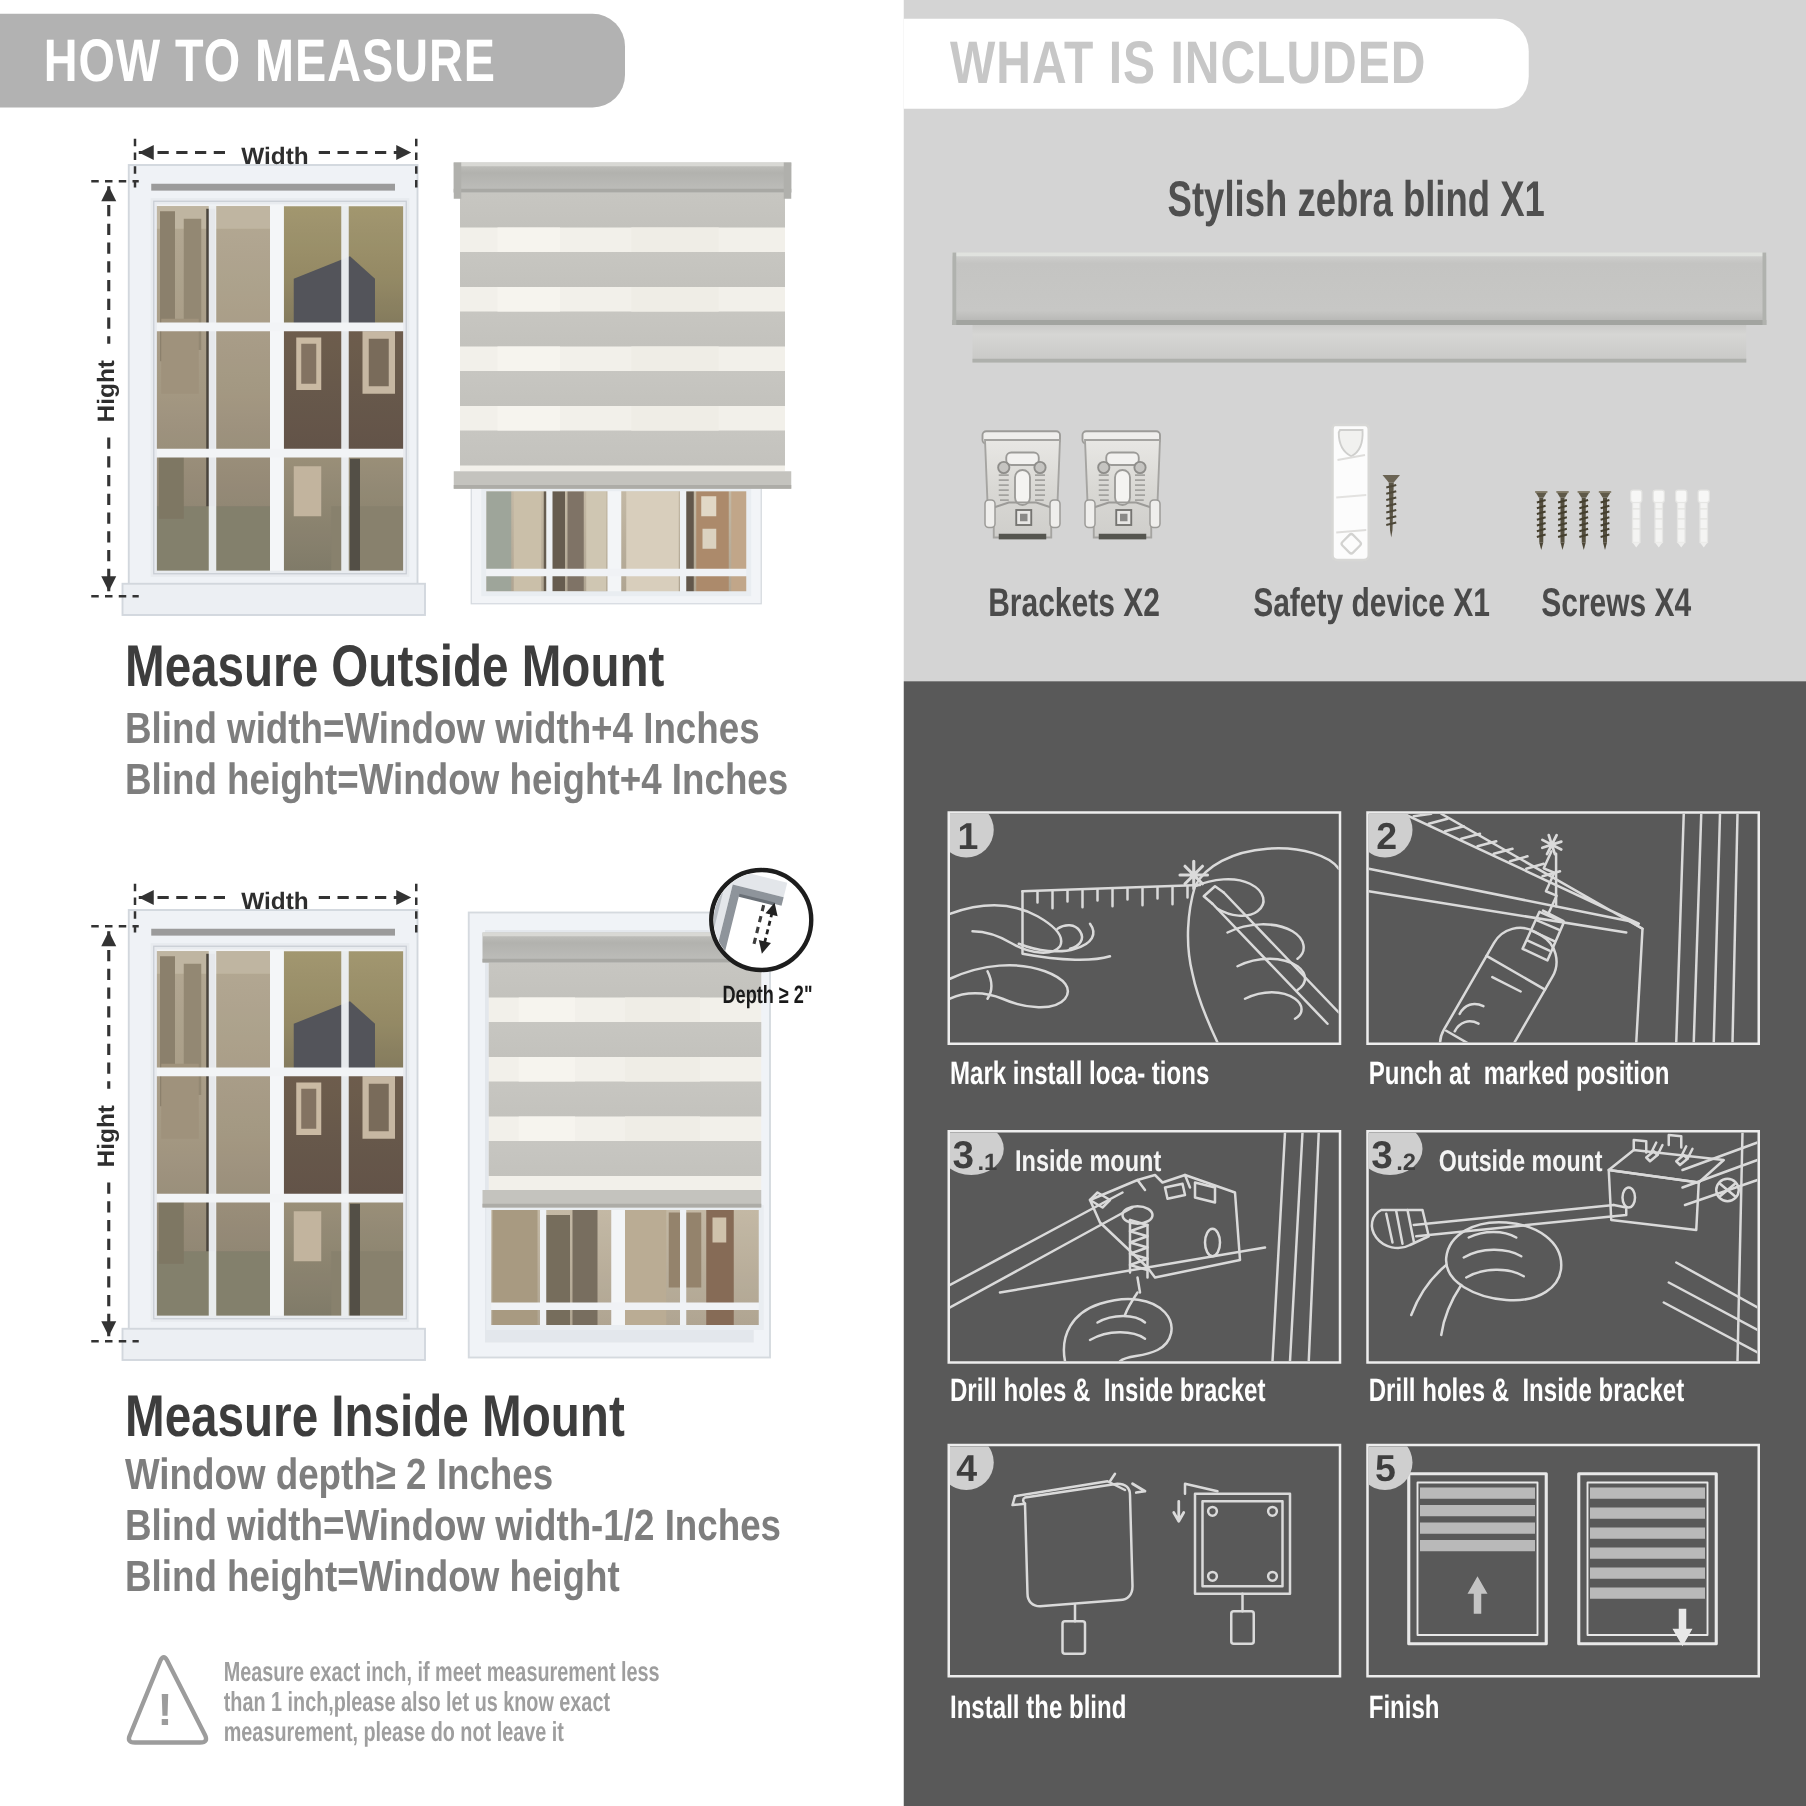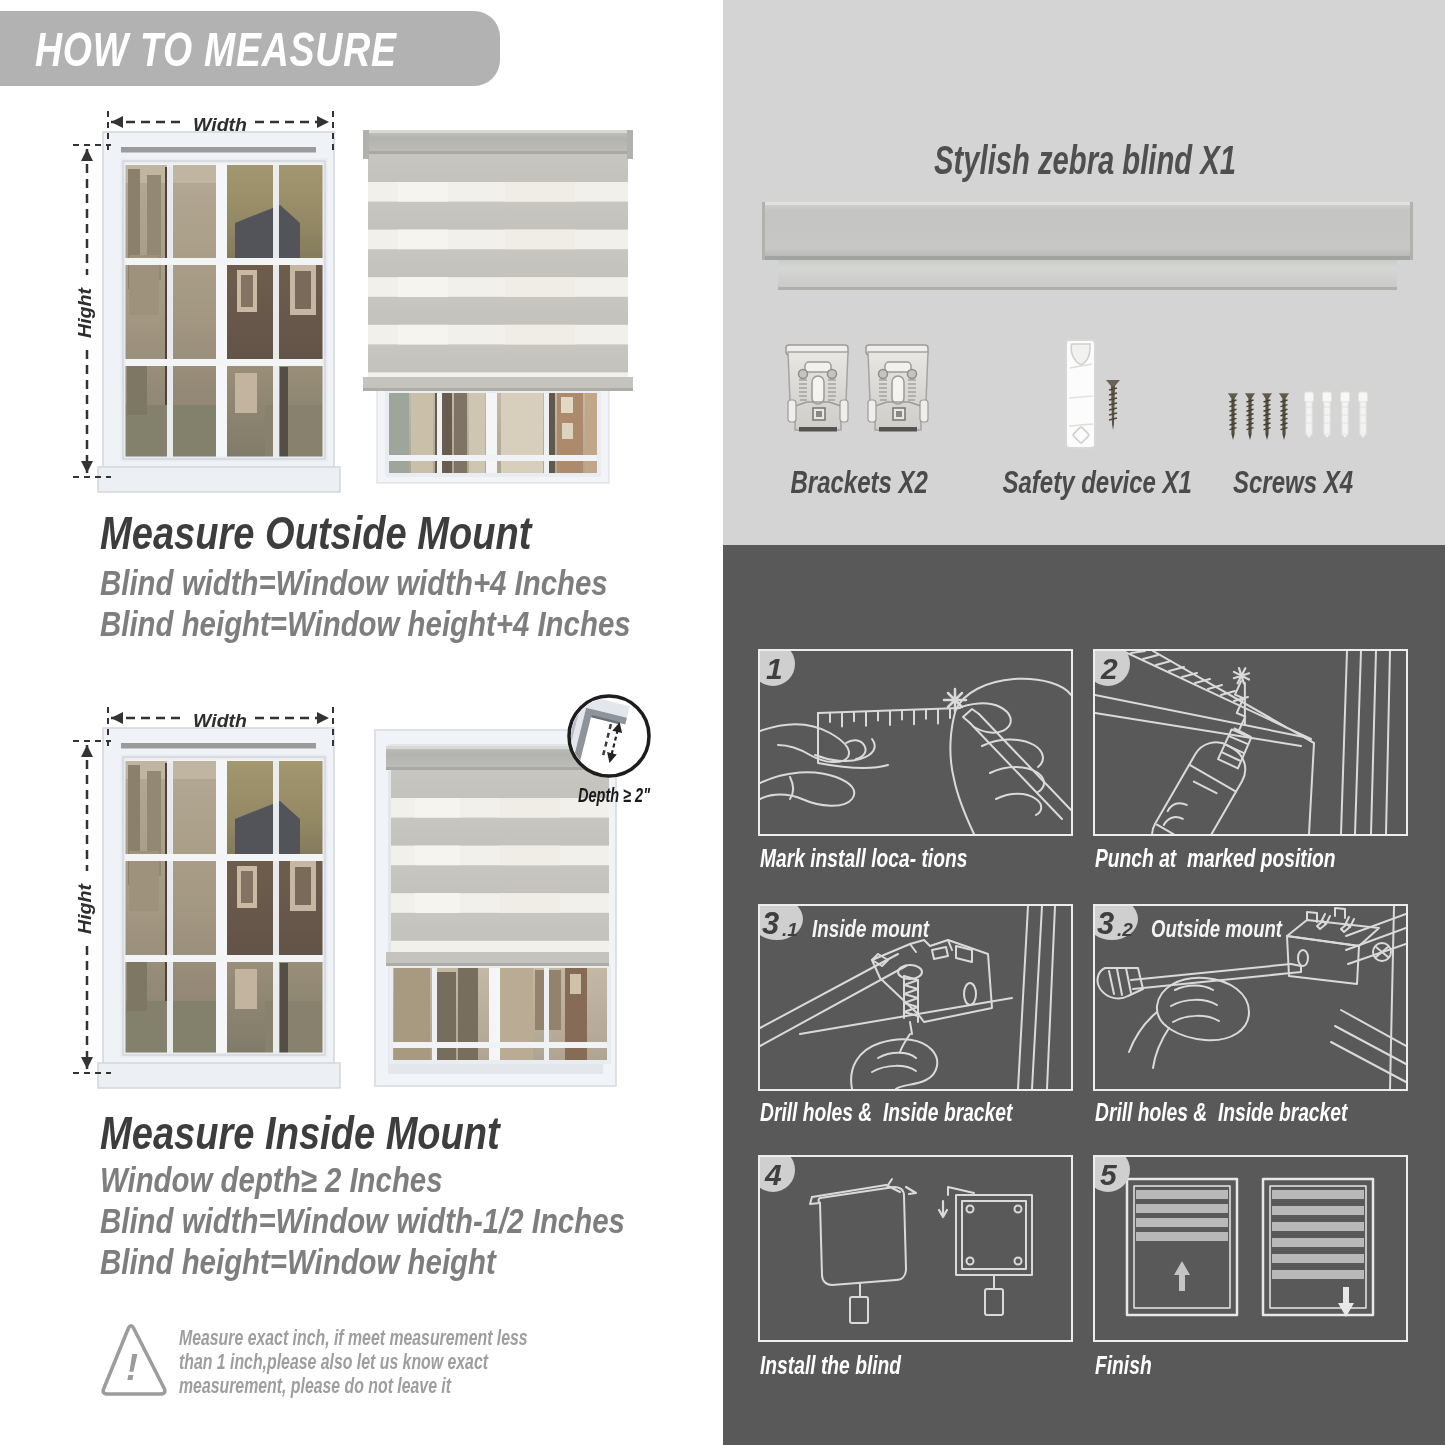--- a/index.html
+++ b/index.html
@@ -1,17 +1,17 @@
 <!DOCTYPE html>
 <html><head>
 <meta charset="utf-8">
 <style>
 html,body{margin:0;padding:0;}
 body{width:1445px;height:1445px;background:#ffffff;font-family:"Liberation Sans",sans-serif;overflow:hidden;}
-#page{position:relative;width:1445px;height:1445px;overflow:hidden;font-style:italic;}
+#page{position:relative;width:1445px;height:1445px;overflow:hidden;}
 .abs{position:absolute;}
 .hdr-left{left:0;top:11px;width:500px;height:75px;background:#b2b2b2;border-radius:0 26px 26px 0;}
 .hdr-left span{position:absolute;left:35px;top:11px;font-size:48px;font-weight:bold;color:#ffffff;letter-spacing:1px;transform:scaleX(0.78);transform-origin:0 0;white-space:nowrap;}
 .graytop{left:723px;top:0;width:722px;height:545px;background:#d4d4d4;}
 .hdr-right{left:723px;top:15px;width:500px;height:72px;background:#ffffff;border-radius:0 26px 26px 0;}
 .hdr-right span{position:absolute;left:37px;top:8px;font-size:48px;font-weight:bold;color:#c7c7c7;letter-spacing:1px;transform:scaleX(0.80);transform-origin:0 0;white-space:nowrap;}
 .darkbot{left:723px;top:545px;width:722px;height:900px;background:#595959;}
 .hdr-dark{left:723px;top:556px;width:590px;height:74px;background:#ffffff;border-radius:0 26px 26px 0;}
 .hdr-dark span{position:absolute;left:34px;top:14px;font-size:42px;font-weight:bold;color:#454545;transform:scaleX(0.91);transform-origin:0 0;white-space:nowrap;}
 .t-title{font-size:47px;font-weight:bold;color:#3d3d3d;white-space:nowrap;transform:scaleX(0.81);transform-origin:0 0;}
@@ -307,20 +307,23 @@
   <div class="abs t-body" style="left:100px;top:1242px;">Blind height=Window height</div>
 
   <div class="abs" id="warntri" style="left:95px;top:1320px;">
   <svg width="80" height="82" viewBox="0 0 80 82">
     <path d="M35.5,8 L66,68 Q69,74 62,74 L10,74 Q3,74 6,68 L30.5,8 Q33,3.5 35.5,8 Z" fill="none" stroke="#9c9c9c" stroke-width="3.5" stroke-linejoin="round" transform="translate(3,0)"></path>
     <text x="37" y="60" font-size="36" font-weight="bold" fill="#9c9c9c" text-anchor="middle" font-family="Liberation Sans,sans-serif">!</text>
   </svg>
   </div>
   <div class="abs t-warn" style="left:179px;top:1326px;">Measure exact inch, if meet measurement less<br>than 1 inch,please also let us know exact<br>measurement, please do not leave it</div>
 
+  <div class="abs hdr-right">
+      <span>WHAT IS INCLUDED</span>
+    </div>
   <div class="abs t-styl" style="left:760px;top:138px;width:650px;">Stylish zebra blind X1</div>
   <div class="abs" id="headrail" style="left:755px;top:195px;">
   <svg width="665" height="100" viewBox="0 0 665 100">
     <defs>
       <linearGradient id="hr1" x1="0" y1="0" x2="0" y2="1">
         <stop offset="0" stop-color="#d3d3d1"></stop>
             <stop offset="0.15" stop-color="#c4c4c2"></stop>
             <stop offset="0.8" stop-color="#c7c7c5"></stop>
             <stop offset="1" stop-color="#b2b2b0"></stop>
       </linearGradient>

